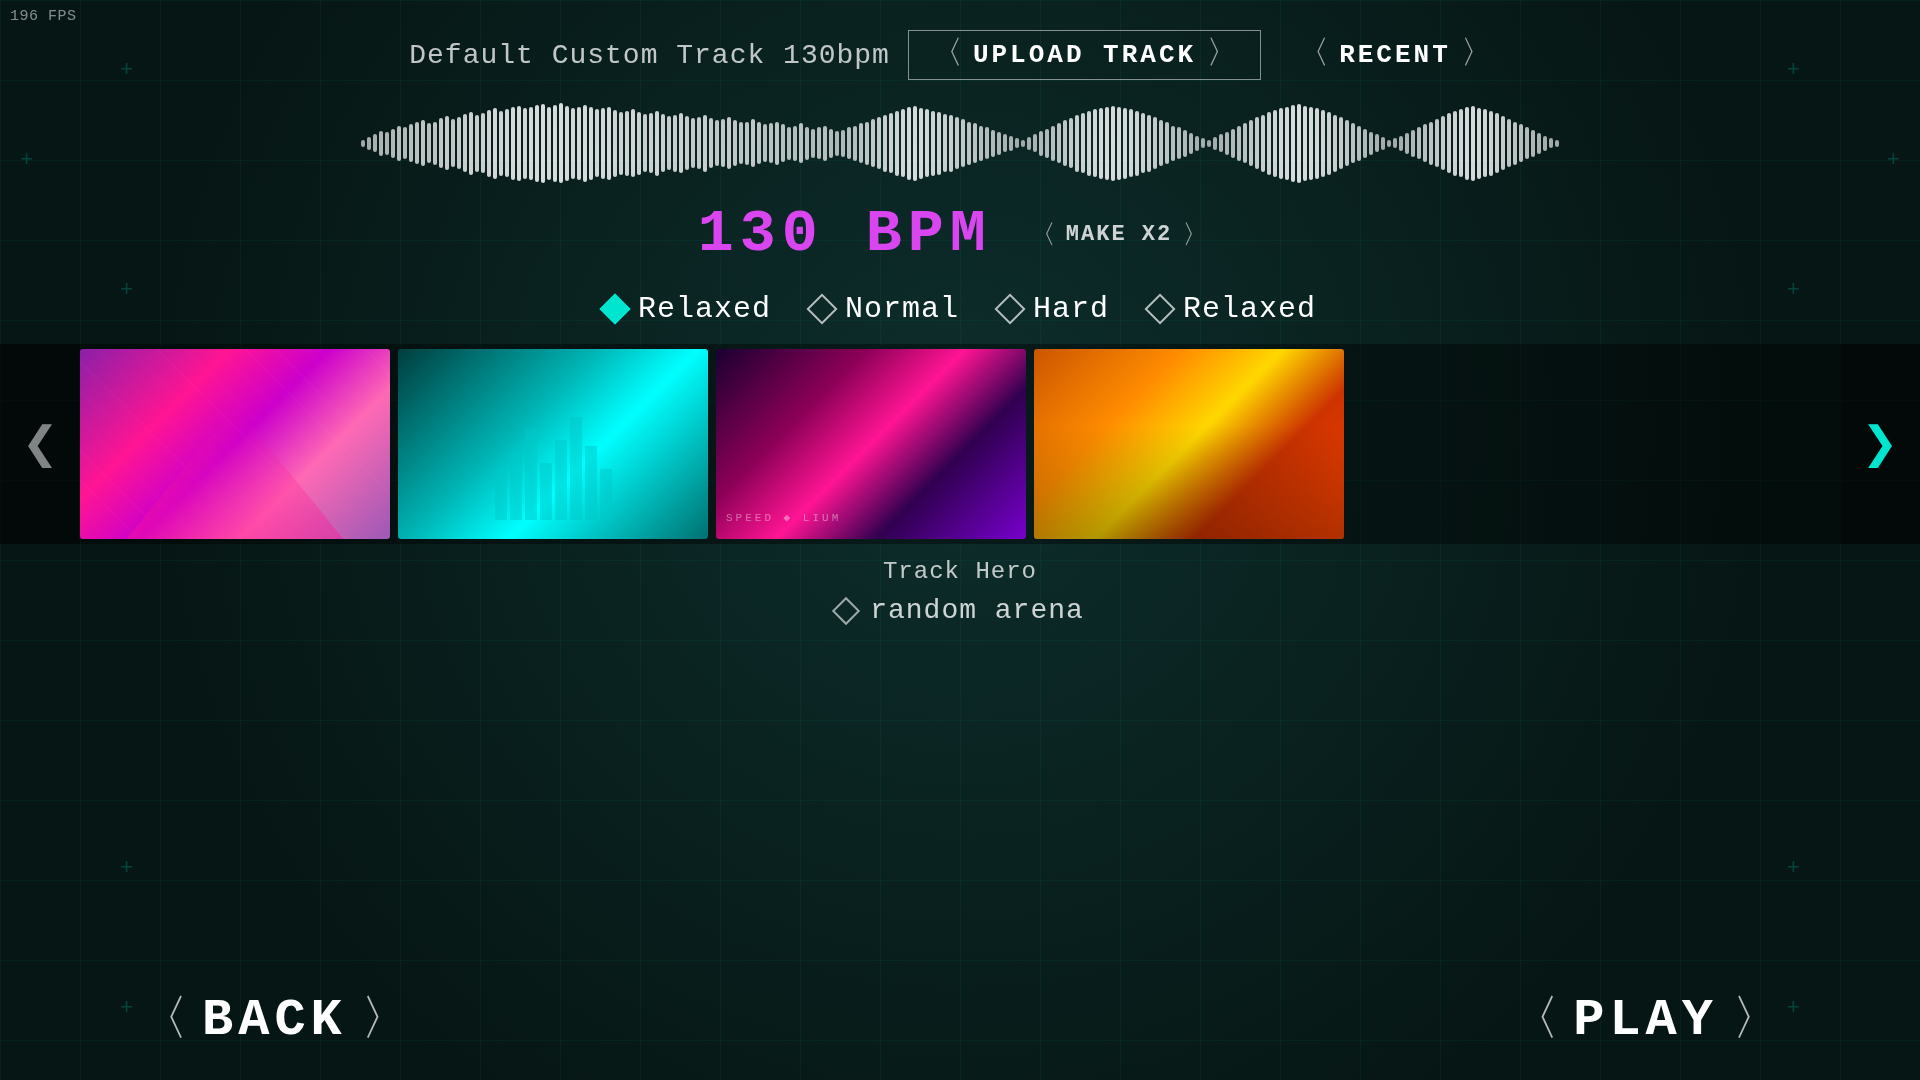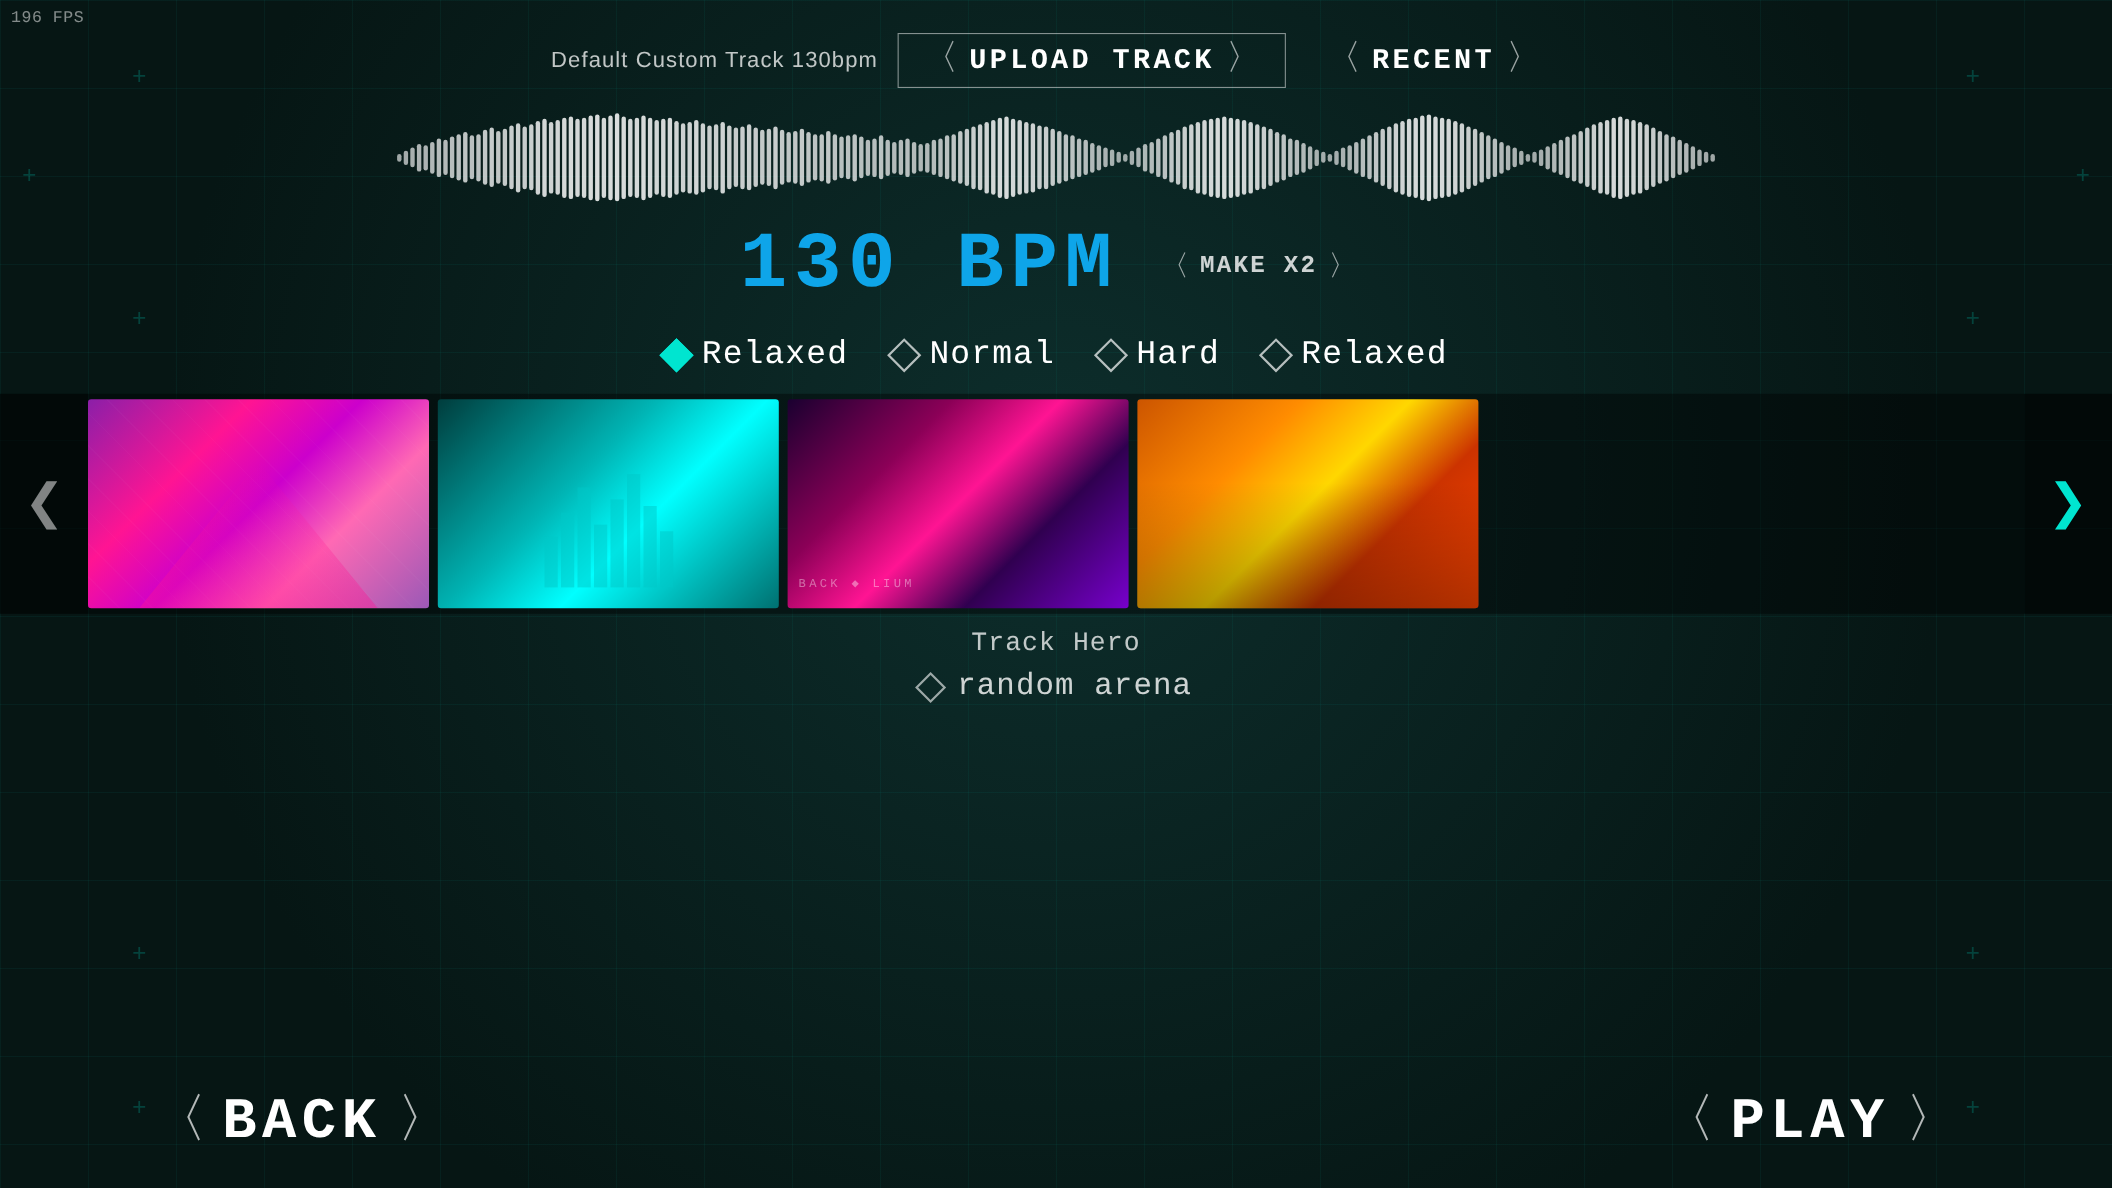--- a/index.html
+++ b/index.html
@@ -83,22 +83,22 @@
 
     
     .header-row {
       display: flex;
       align-items: center;
       gap: 18px;
       margin-bottom: 18px;
     }
 
     .track-title {
-      font-family: Liberation Sans, sans-serif;
-      font-size: 20px;
+      font-family: Liberation Mono, monospace;
+      font-size: 28px;
       color: rgba(255,255,255,0.75);
       letter-spacing: 1px;
       font-weight: normal;
     }
 
     .bracket-btn {
       display: flex;
       align-items: center;
       gap: 10px;
       cursor: pointer;
@@ -155,24 +155,24 @@
 
     
     .bpm-section {
       display: flex;
       align-items: center;
       gap: 24px;
       margin-bottom: 24px;
     }
 
     .bpm-display {
-      font-size: 72px;
+      font-size: 60px;
       font-weight: 700;
       letter-spacing: 6px;
-      color: #0ea5e9;
+      color: #d946ef;
       font-family: 'Courier New', monospace;
     }
 
     .make-x2-btn {
       display: flex;
       align-items: center;
       gap: 10px;
       cursor: pointer;
       padding: 6px 14px;
     }
@@ -748,21 +748,21 @@
             <div class="stage-2-building" style="height:70%"></div>
             <div class="stage-2-building" style="height:90%"></div>
             <div class="stage-2-building" style="height:65%"></div>
             <div class="stage-2-building" style="height:45%"></div>
           </div>
         </div>
       </div>
 
       <div class="stage-card stage-card-3">
         <div class="card-inner">
-          <span class="stage-3-text">BACK ◆ LIUM</span>
+          <span class="stage-3-text">SPEED ◆ LIUM</span>
         </div>
       </div>
 
       <div class="stage-card stage-card-4">
         <div class="stage-4-detail"></div>
         <div class="card-inner"></div>
       </div>
     </div>
 
     <div class="carousel-arrow right">

